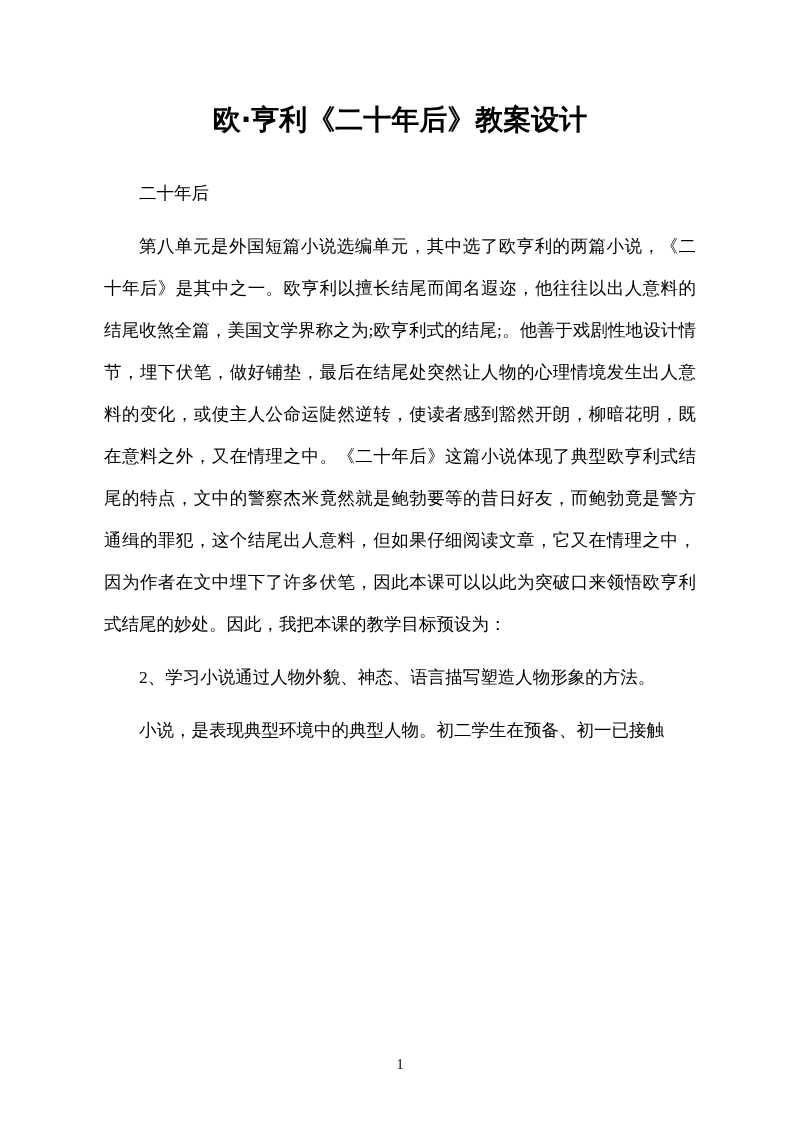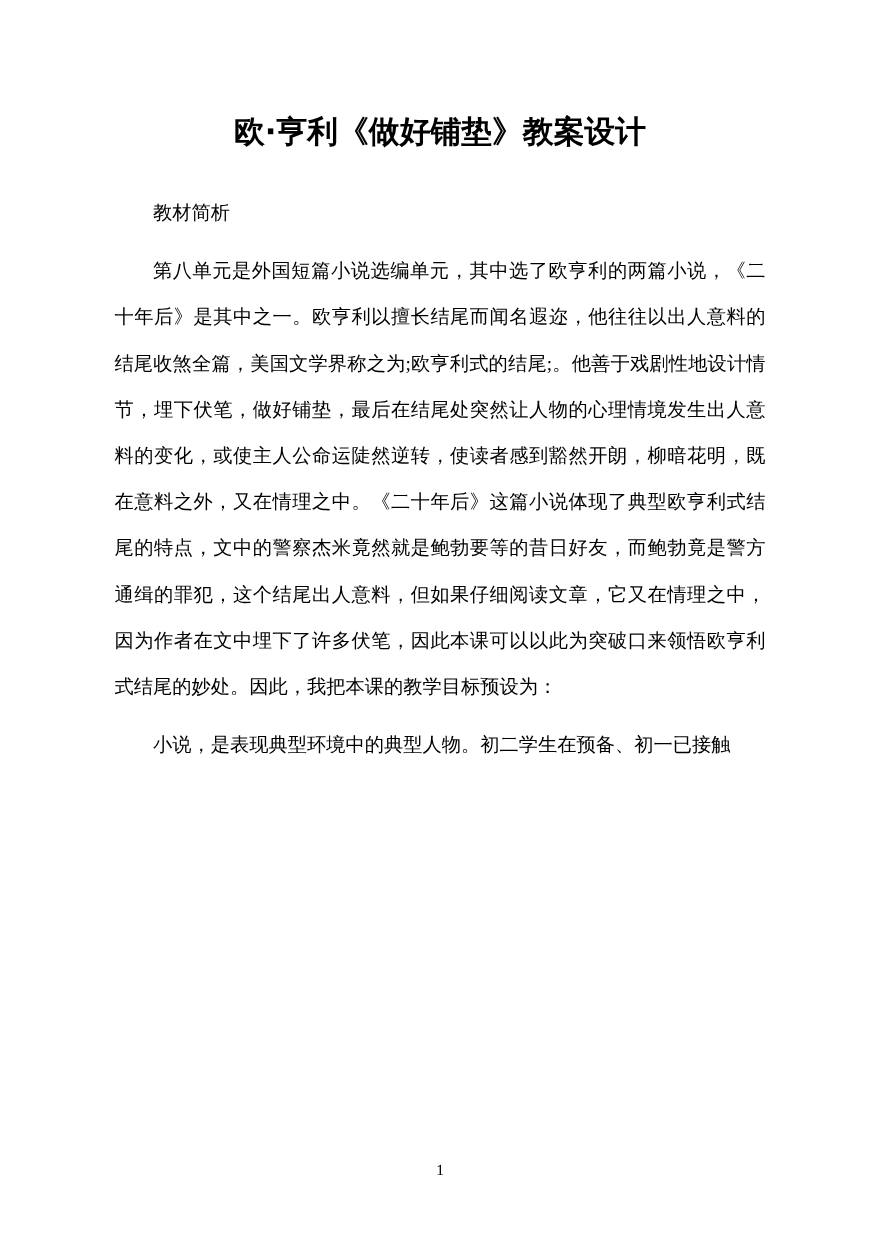--- a/index.html
+++ b/index.html
@@ -48,22 +48,23 @@
     text-align: center;
     font-size: 14px;
     color: #000000;
     font-family: "Liberation Serif", "DejaVu Serif", serif;
   }
 </style>
 </head>
 <body>
 
 <div class="page">
-  <h1 class="doc-title">欧·亨利《做好铺垫》教案设计</h1>
+  <h1 class="doc-title">欧·亨利《二十年后》教案设计</h1>
 
   <div class="doc-body">
-      <p class="para">教材简析</p>
+      <p class="para">二十年后</p>
       <p class="para">第八单元是外国短篇小说选编单元，其中选了欧亨利的两篇小说，《二十年后》是其中之一。欧亨利以擅长结尾而闻名遐迩，他往往以出人意料的结尾收煞全篇，美国文学界称之为;欧亨利式的结尾;。他善于戏剧性地设计情节，埋下伏笔，做好铺垫，最后在结尾处突然让人物的心理情境发生出人意料的变化，或使主人公命运陡然逆转，使读者感到豁然开朗，柳暗花明，既在意料之外，又在情理之中。《二十年后》这篇小说体现了典型欧亨利式结尾的特点，文中的警察杰米竟然就是鲍勃要等的昔日好友，而鲍勃竟是警方通缉的罪犯，这个结尾出人意料，但如果仔细阅读文章，它又在情理之中，因为作者在文中埋下了许多伏笔，因此本课可以以此为突破口来领悟欧亨利式结尾的妙处。因此，我把本课的教学目标预设为：</p>
+      <p class="para">2、学习小说通过人物外貌、神态、语言描写塑造人物形象的方法。</p>
       <p class="para">小说，是表现典型环境中的典型人物。初二学生在预备、初一已接触</p>
     </div>
 
   <div class="page-number">1</div>
 </div>
 
 </body></html>

